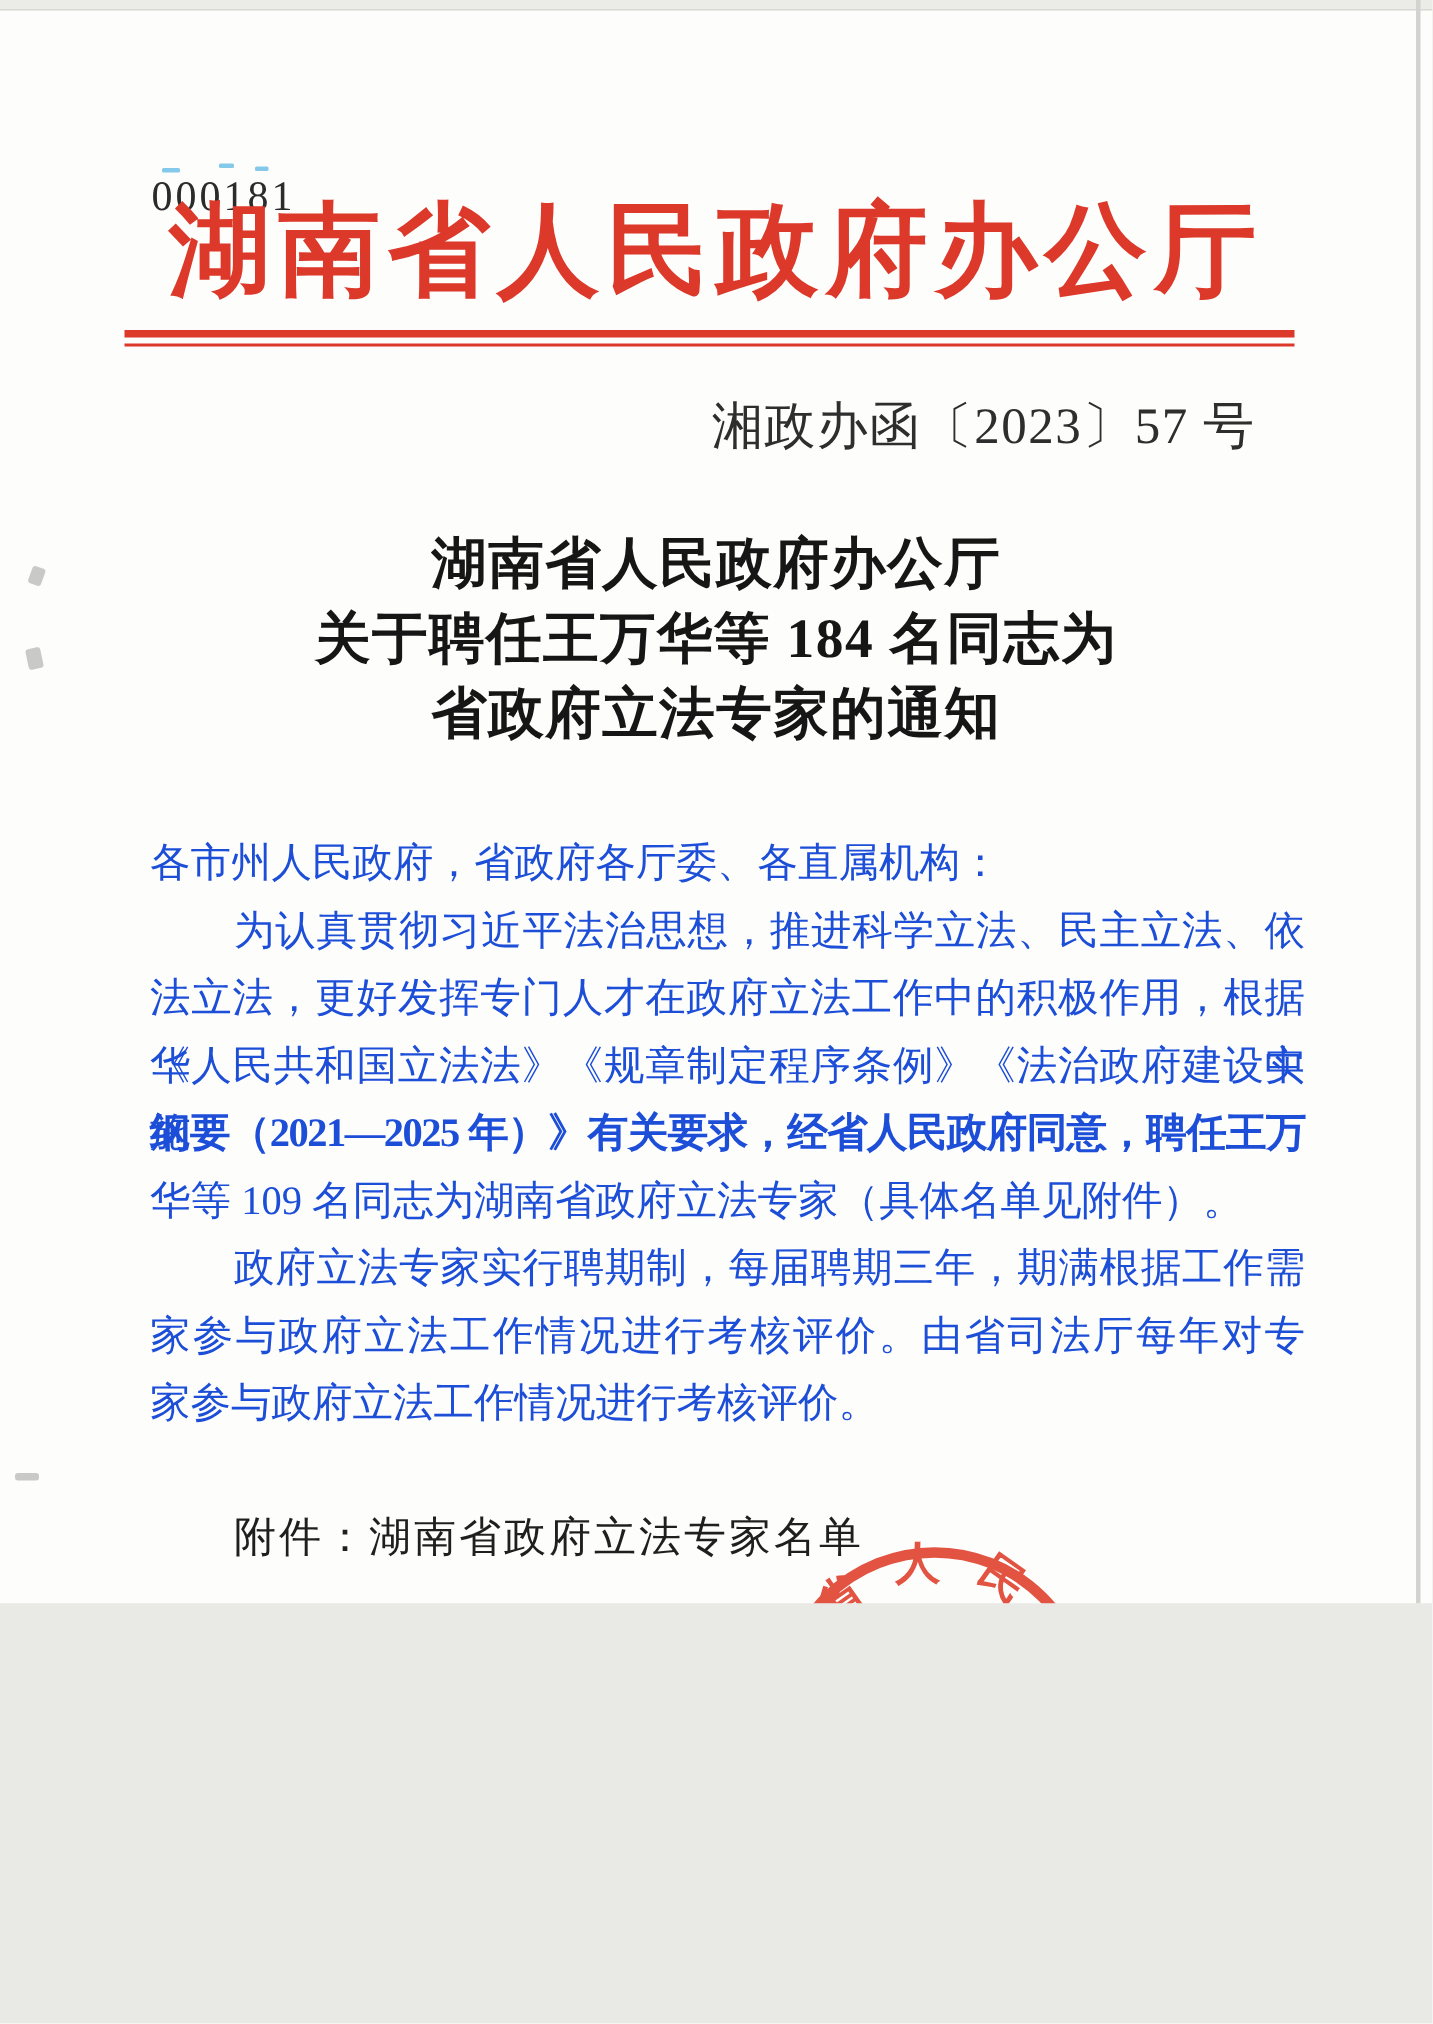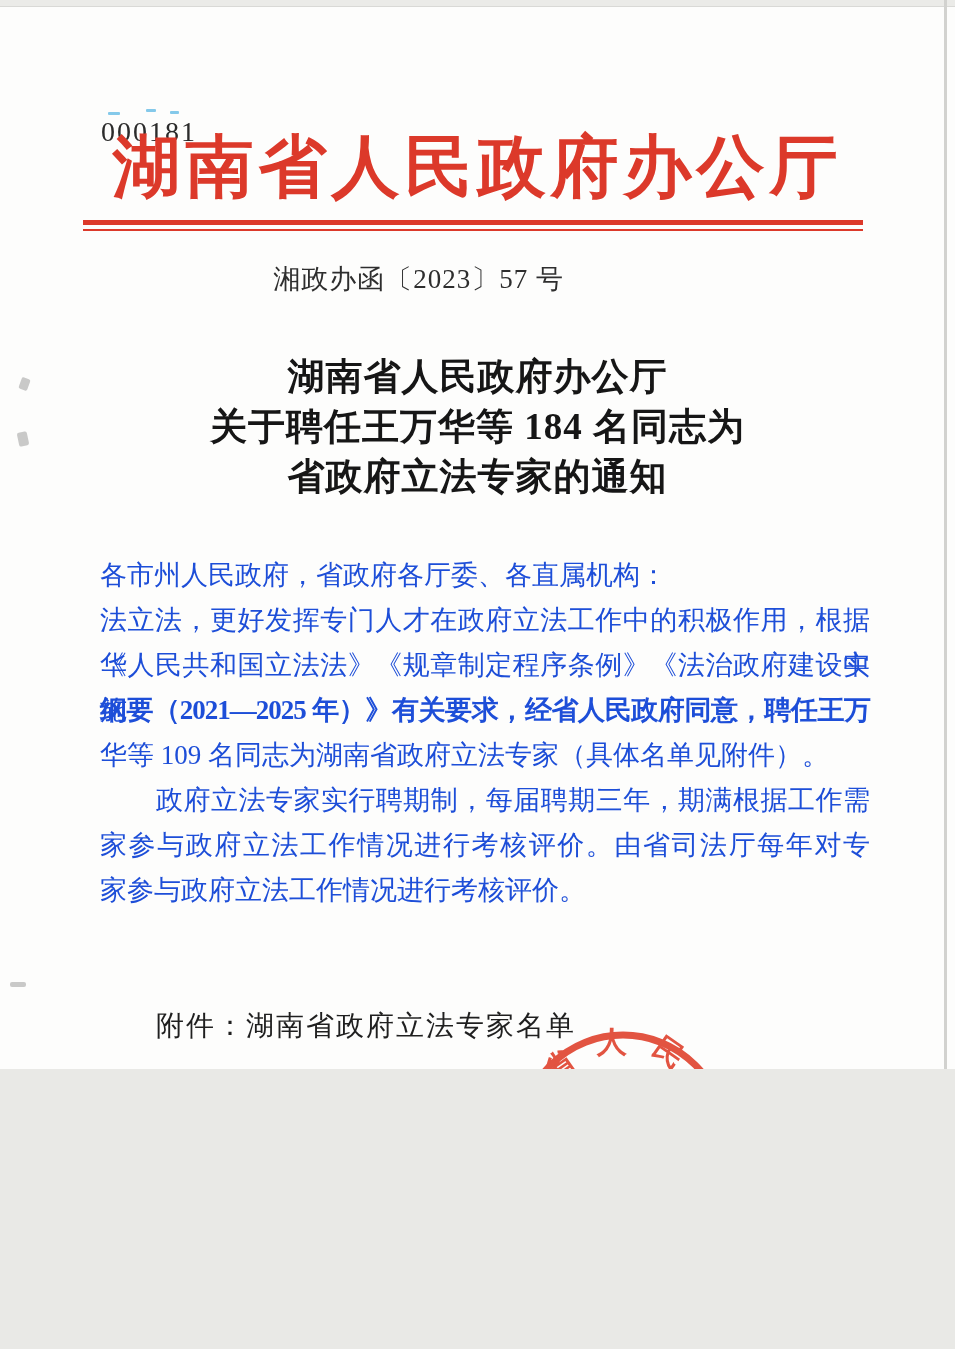--- a/index.html
+++ b/index.html
@@ -29,22 +29,22 @@
     text-align:center; color:#dc392a;
     font-size:68px; font-weight:700; letter-spacing:5px; line-height:94px;
     white-space:nowrap;
   }
   .rule-top-thick { position:absolute; left:83px; top:220px; width:780px; height:5px; background:#dc392a; }
   .rule-top-thin  { position:absolute; left:83px; top:229px; width:780px; height:2px; background:#dc392a; }
 
   
   .doc-number {
     position:absolute; left:0; top:261px; width:955px;
-    text-align:center; padding-right:118px;
-    font-size:27px; color:#2e2e2e; letter-spacing:1px;
+    text-align:right; padding-right:118px;
+    font-size:34px; color:#2e2e2e; letter-spacing:1px;
   }
 
   
   .doc-title {
     position:absolute; left:0; top:352px; width:955px;
     text-align:center; font-size:37px; font-weight:700;
     line-height:50px; letter-spacing:1px; color:#161616;
   }
 
   
@@ -111,20 +111,21 @@
   <div class="doc-number">湘政办函〔2023〕57 号</div>
 
   <div class="doc-title">
     <div>湖南省人民政府办公厅</div>
     <div>关于聘任王万华等 184 名同志为</div>
     <div>省政府立法专家的通知</div>
   </div>
 
   <div class="body-block">
     <div class="bline">各市州人民政府，省政府各厅委、各直属机构：</div>
+    <div class="bline just ind">为认真贯彻习近平法治思想，推进科学立法、民主立法、依</div>
     <div class="bline just">法立法，更好发挥专门人才在政府立法工作中的积极作用，根据《中</div>
     <div class="bline just">华人民共和国立法法》《规章制定程序条例》《法治政府建设实施</div>
     <div class="bline just tight">纲要（2021—2025 年）》有关要求，经省人民政府同意，聘任王万</div>
     <div class="bline">华等 109 名同志为湖南省政府立法专家（具体名单见附件）。</div>
     <div class="bline just ind">政府立法专家实行聘期制，每届聘期三年，期满根据工作需</div>
     <div class="bline just">家参与政府立法工作情况进行考核评价。由省司法厅每年对专</div>
     <div class="bline">家参与政府立法工作情况进行考核评价。</div>
   </div>
 
   <div class="attachment">附件：湖南省政府立法专家名单</div>

